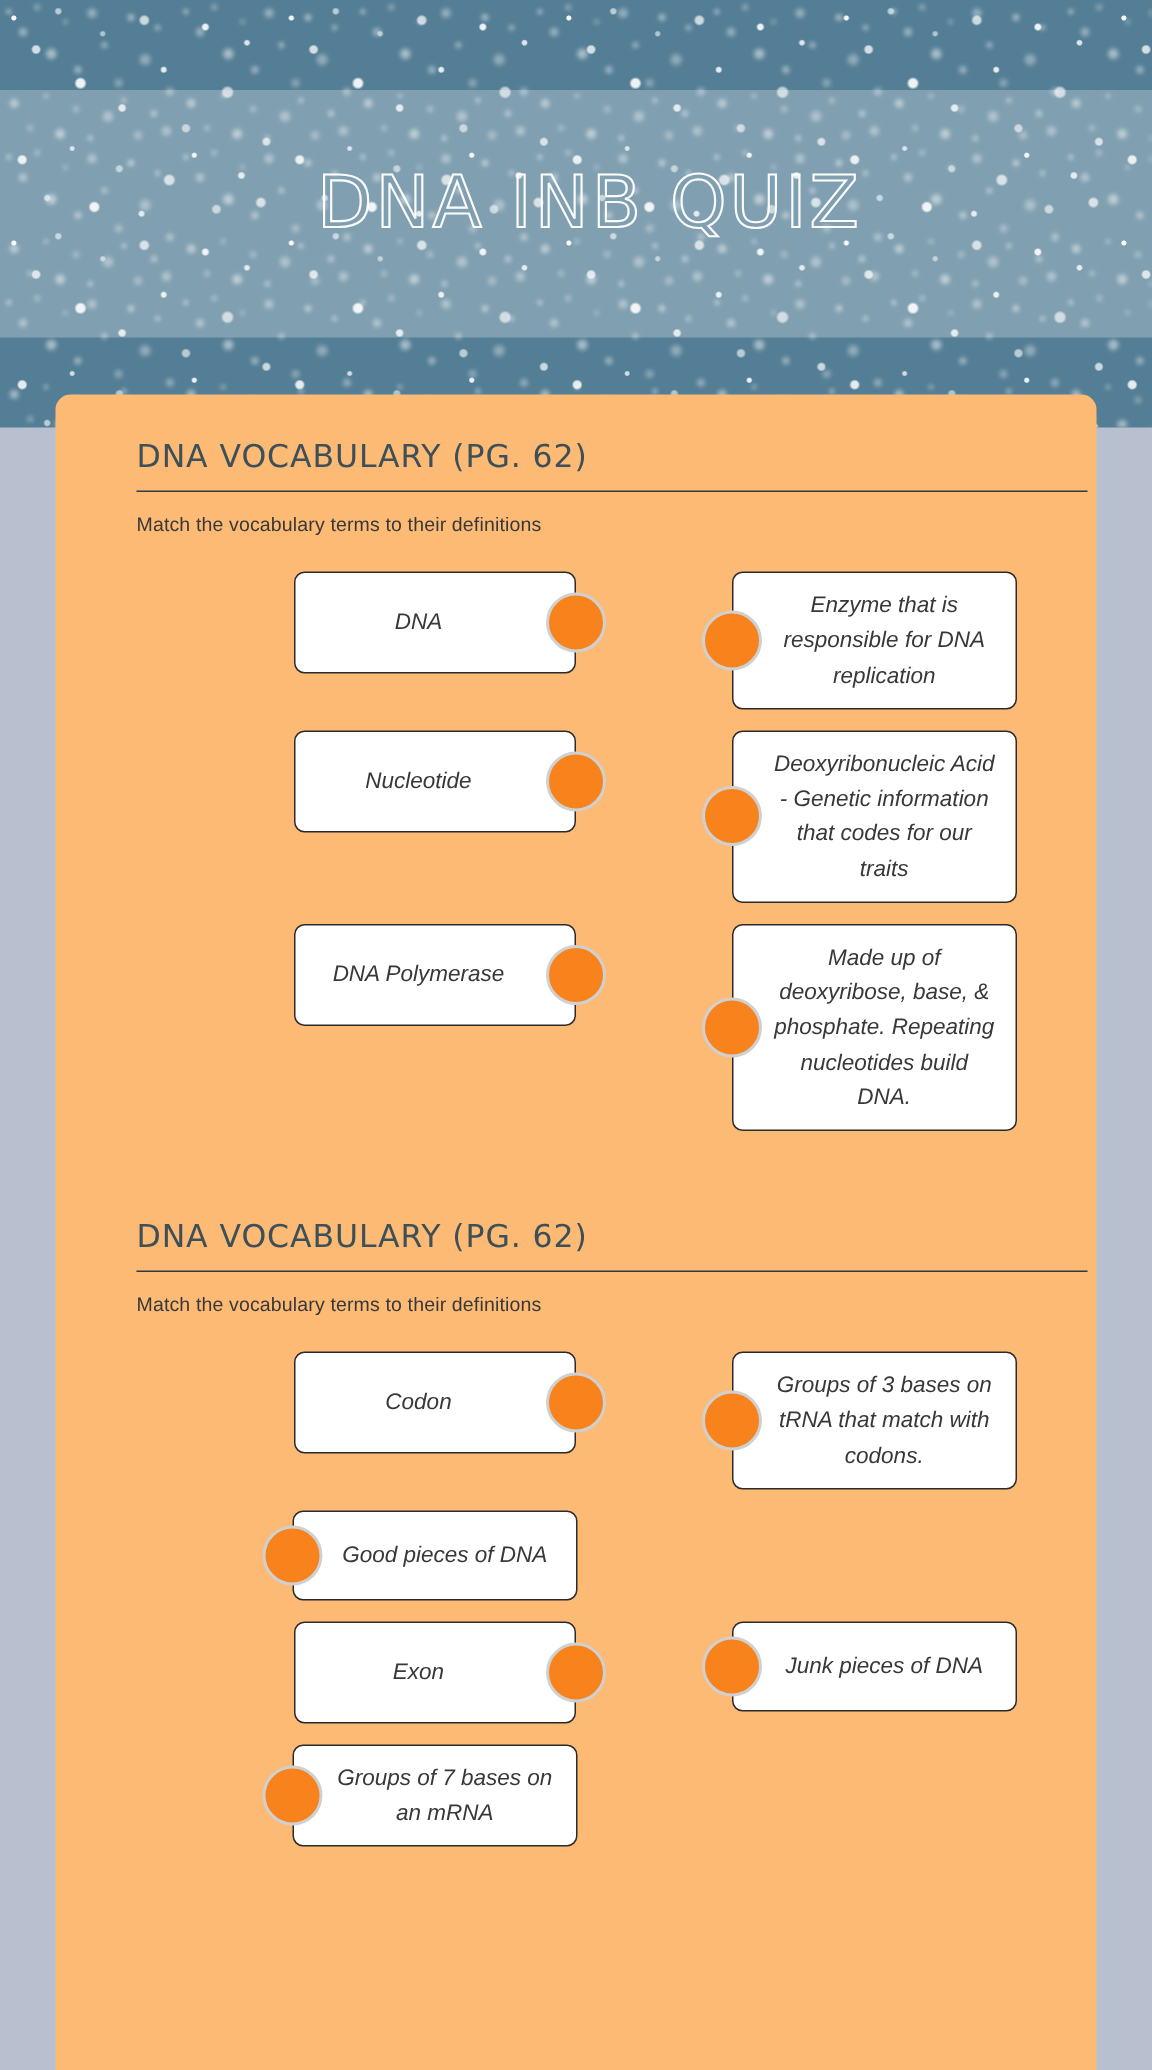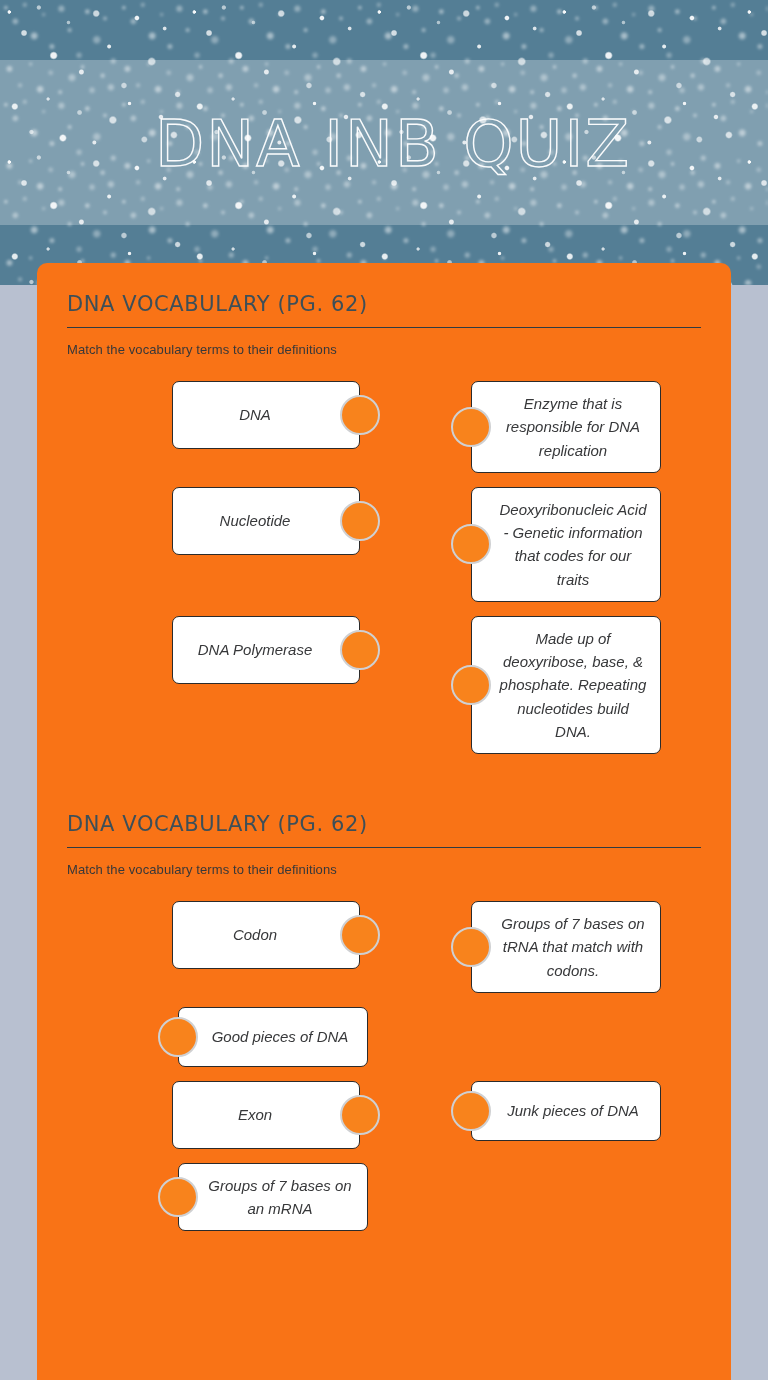--- a/index.html
+++ b/index.html
@@ -69,40 +69,41 @@
     top: 60px;
     height: 165px;
     background: rgba(255,255,255,.26);
   }
 
   .hero-title {
     position: absolute;
     left: 18px; right: 0;
     top: 108px;
     text-align: center;
-    font-size: 64px;
+    font-size: 48px;
     letter-spacing: 2px;
     font-weight: 400;
     color: transparent;
     -webkit-text-stroke: 1.4px rgba(255,255,255,.96);
     text-stroke: 1.4px rgba(255,255,255,.96);
     font-family: "DejaVu Sans", sans-serif;
     line-height: 1.15;
     white-space: nowrap;
   }
 
   
   .card {
     position: absolute;
     left: 37px;
     top: 263px;
     width: 694px;
     min-height: 1117px;
-    background: #f97316;
+    background: #fdba74;
     border-radius: 10px 10px 0 0;
+    padding-left: 24px;
   }
 
   .section { padding: 0 30px; }
   .section.first { padding-top: 29px; }
   .section.second { padding-top: 58px; }
 
   .section-title {
     font-family: "DejaVu Sans", sans-serif;
     font-size: 21px;
     letter-spacing: .6px;
@@ -141,21 +142,21 @@
     justify-content: flex-end;
     flex: 0 0 auto;
   }
 
   .gap-cell { width: 96px; flex: 0 0 auto; }
 
   .def-cell {
     width: 205px;
     flex: 0 0 auto;
     display: flex;
-    justify-content: flex-end;
+    justify-content: center;
   }
 
   .box {
     position: relative;
     border: 1px solid #2b2b2b;
     border-radius: 7px;
     background: #fff;
     display: flex;
     align-items: center;
     justify-content: center;
@@ -269,21 +270,21 @@
         <div class="term-cell">
           <div class="box term">
             <span>Codon</span>
             <span class="dot"></span>
           </div>
         </div>
         <div class="gap-cell"></div>
         <div class="def-cell">
           <div class="box def">
             <span class="dot"></span>
-            <span>Groups of 7 bases on tRNA that match with codons.</span>
+            <span>Groups of 3 bases on tRNA that match with codons.</span>
           </div>
         </div>
       </div>
 
       <div class="match-row">
         <div class="gap-cell"></div>
         <div class="def-cell">
           <div class="box def">
             <span class="dot"></span>
             <span>Good pieces of DNA</span>

